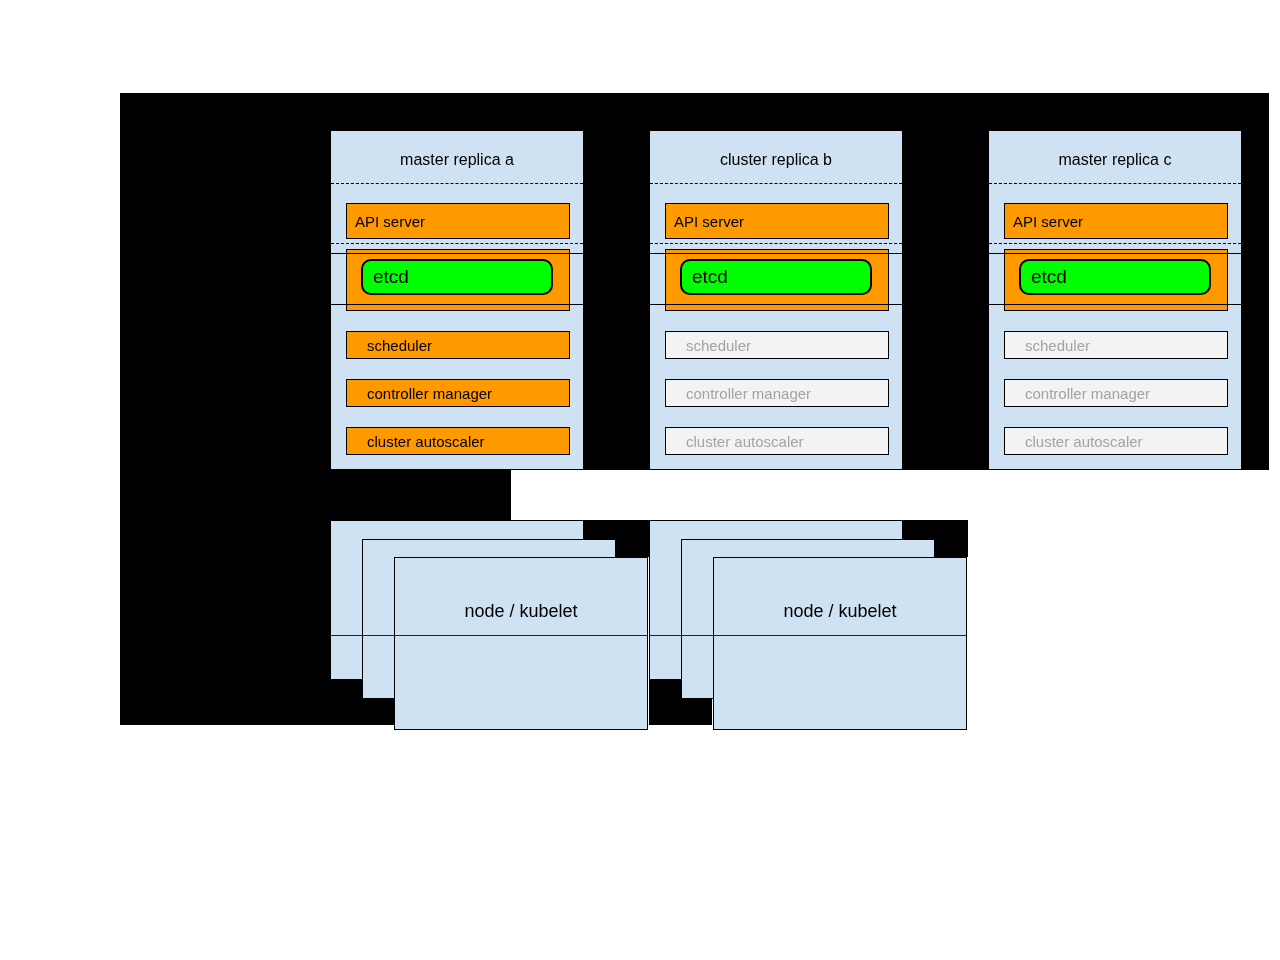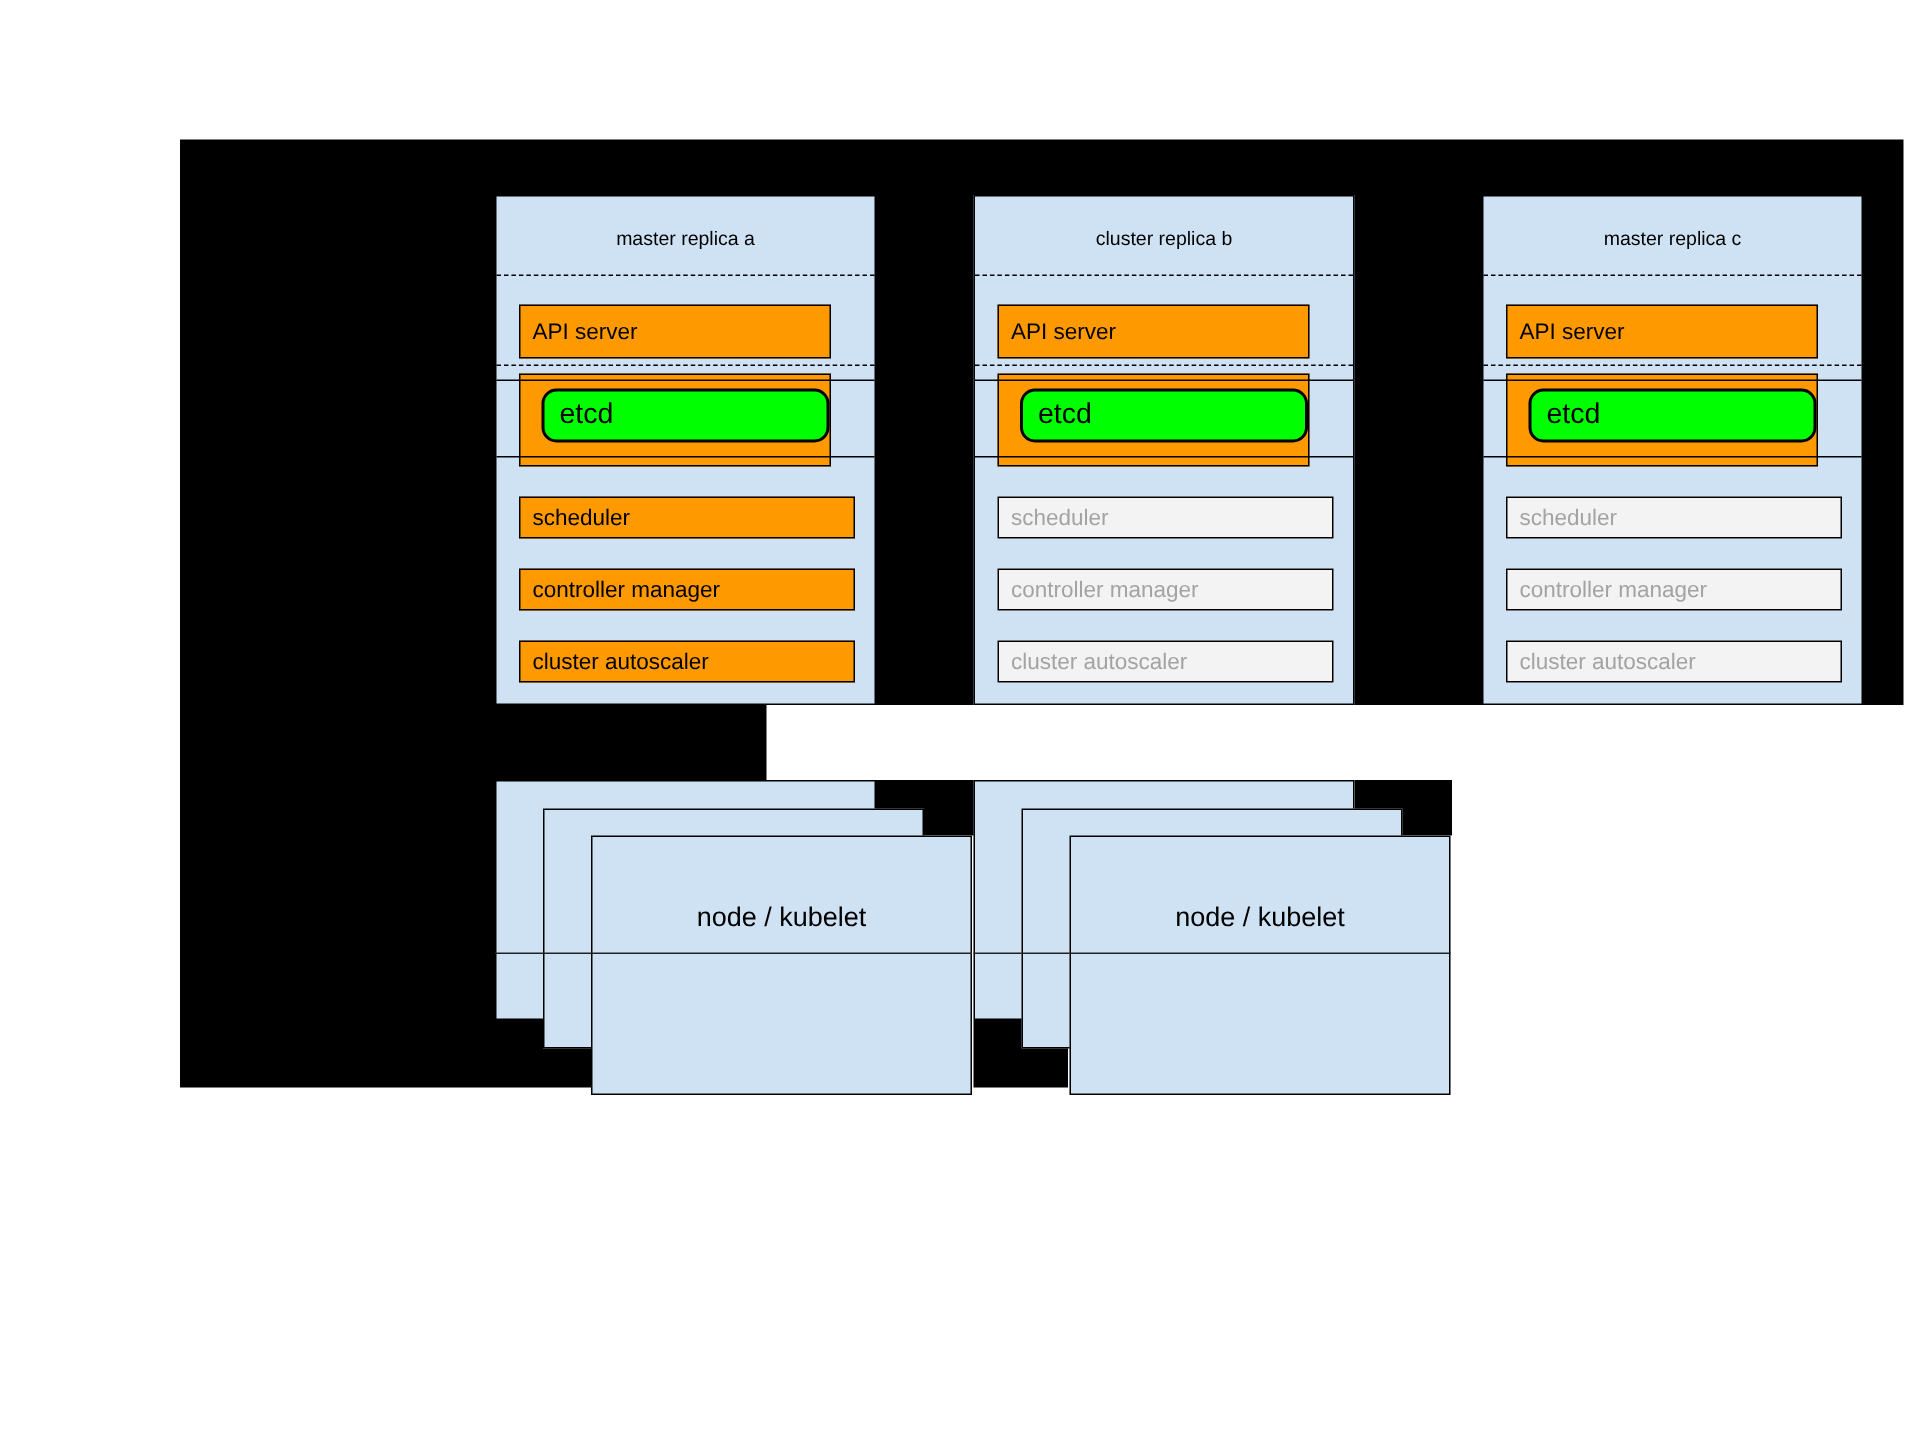--- a/index.html
+++ b/index.html
@@ -11,33 +11,33 @@
   .bg{position:absolute;background:var(--bg,#000);}
   .bg1{left:120px;top:93px;width:1149px;height:377px;}
   .bg2{left:120px;top:470px;width:391px;height:255px;}
   .bg3{left:584px;top:520px;width:66px;height:37px;}
   .bg4{left:903px;top:520px;width:65px;height:37px;}
   .bg5{left:649px;top:680px;width:63px;height:45px;}
 
   .master{position:absolute;top:130px;width:254px;height:340px;
     background:var(--panel,#cfe2f3);border:1px solid #000;}
   .m-a{left:330px}.m-b{left:649px}.m-c{left:988px}
-  .m-title{position:absolute;top:20px;left:0;width:100%;text-align:center;font-size:13px;}
+  .m-title{position:absolute;top:20px;left:0;width:100%;text-align:center;font-size:16px;}
   .dash{position:absolute;left:0;width:100%;height:0;border-top:1px dashed #000;}
   .d1{top:52px}.d2{top:112px}
   .ring{position:absolute;left:0;width:100%;height:0;border-top:1px solid #000;}
   .r1{top:122px}.r2{top:173px}
-  .obox{position:absolute;left:15px;width:208px;border:1px solid #000;background:var(--active,#ff9900);}
+  .obox{position:absolute;left:15px;width:224px;border:1px solid #000;background:var(--active,#ff9900);}
   .api{top:72px;height:36px;display:flex;align-items:center;padding-left:8px;font-size:15px;}
   .etcd-wrap{top:118px;height:62px;}
   .etcd{position:absolute;left:30px;top:128px;width:192px;height:36px;
     background:var(--etcd,#00ff00);border:2px solid #000;border-radius:10px;
     display:flex;align-items:center;padding-left:10px;font-size:19px;}
   .comp{position:absolute;left:15px;width:224px;height:28px;border:1px solid #000;
-    display:flex;align-items:center;padding-left:8px;font-size:15px;}
+    display:flex;align-items:center;padding-left:20px;font-size:15px;}
   .c1{top:200px}.c2{top:248px}.c3{top:296px}
   .comp.on{background:var(--active,#ff9900);color:#000;}
   .comp.off{background:var(--inactive,#f3f3f3);color:var(--inactive-text,#a3a3a3);}
 
   .stack{position:absolute;top:520px;width:318px;height:210px;}
   .s1{left:330px}.s2{left:649px}
   .nbox{position:absolute;width:254px;background:var(--panel,#cfe2f3);border:1px solid #000;}
   .nb{left:0;top:0;height:160px;}
   .nm{left:32px;top:19px;height:160px;}
   .nf{left:64px;top:37px;height:173px;}

